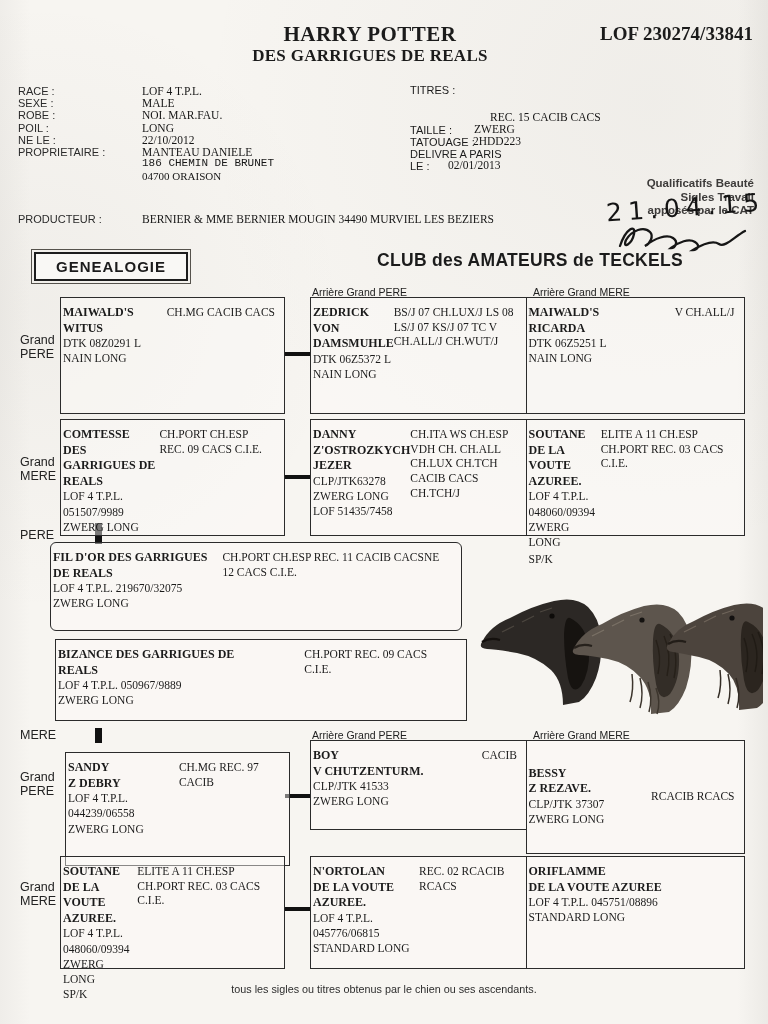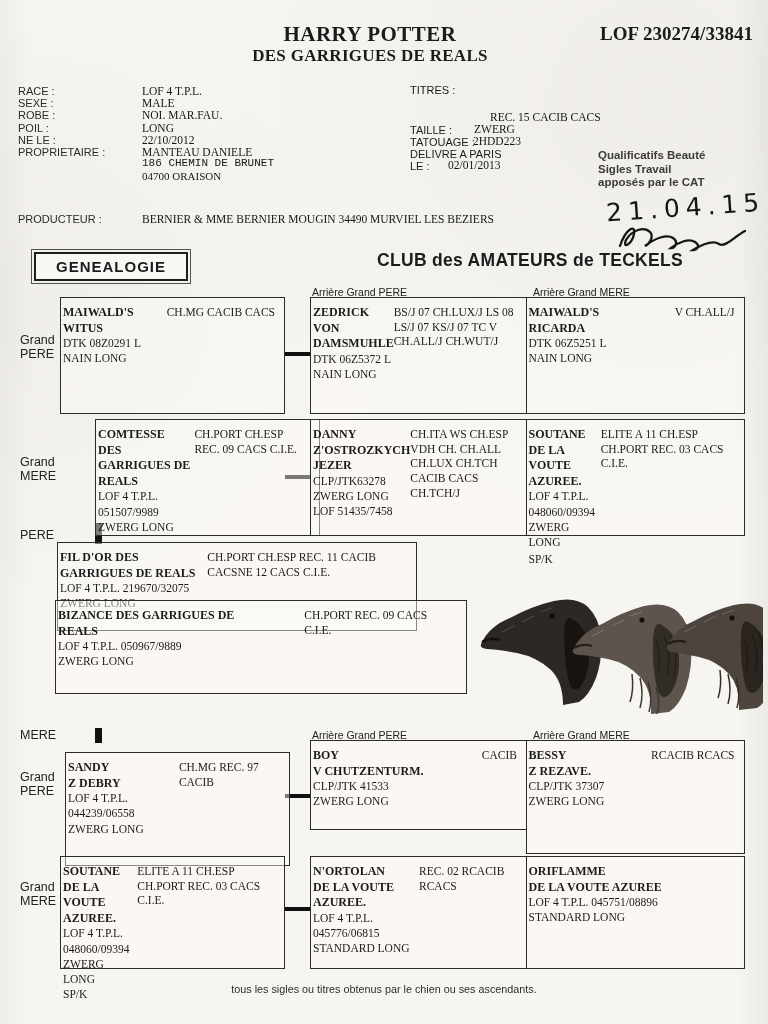--- a/index.html
+++ b/index.html
@@ -19,22 +19,22 @@
   
   .title1{font-size:21px;font-weight:bold;letter-spacing:0.5px;}
   .title2{font-size:17px;font-weight:bold;letter-spacing:0.3px;}
   .lofnum{font-size:19px;font-weight:bold;}
   
   .idrow{height:12.2px;line-height:12.2px;white-space:nowrap;}
   .lbl{display:inline-block;width:124px;font-family:"Liberation Sans",sans-serif;font-size:11px;color:#2a2a2a;}
   .val{font-family:"Liberation Serif",serif;font-size:11.5px;color:#161616;}
   .small{font-size:11px;line-height:12.5px;}
   
-  .stamp{width:156px;text-align:left;font-family:"Liberation Sans",sans-serif;
-         font-weight:bold;font-size:11.5px;line-height:13.5px;color:#3d3b3a;}
+  .stamp{width:156px;text-align:right;font-family:"Liberation Sans",sans-serif;
+         font-weight:bold;font-size:11.5px;line-height:13.5px;color:#3d3b3a;margin-top:28px;}
   .hwdate{font-family:"DejaVu Sans",sans-serif;font-size:25px;color:#141414;
           letter-spacing:6px;transform:rotate(-4deg);white-space:nowrap;}
   
   .genbox{width:150px;height:25px;border:2px solid #1d1d1d;outline:1px solid #55524c;outline-offset:2px;
           text-align:center;line-height:25px;font-size:15px;font-weight:bold;letter-spacing:1px;
           font-family:"Liberation Sans",sans-serif;background:#f9f8f5;}
   .clubtitle{width:430px;text-align:center;font-family:"Liberation Sans",sans-serif;
              font-size:17.5px;font-weight:bold;letter-spacing:0.3px;}
   .collabel{font-family:"Liberation Sans",sans-serif;font-size:10.5px;color:#222;}
   .rowlabel{font-family:"Liberation Sans",sans-serif;font-size:12.5px;color:#222;width:48px;line-height:14px;}
@@ -136,21 +136,21 @@
   <div class="abs abox" style="left:525.5px;top:297px;width:219px;height:117px;">
     <div>
         <div class="aname">MAIWALD'S</div>
          <div class="aname">RICARDA</div>
          <div class="areg">DTK 06Z5251 L</div>
          <div class="areg">NAIN  LONG</div>
       </div>
     <div class="atitles">V CH.ALL/J</div>
   </div>
 
-  <div class="abs abox" style="left:60px;top:419px;width:225px;height:117px;margin-left:35px;">
+  <div class="abs abox" style="left:60px;top:419px;width:225px;height:117px;">
     <div>
         <div class="aname">COMTESSE</div>
          <div class="aname">DES GARRIGUES DE REALS</div>
          <div class="areg">LOF 4 T.P.L. 051507/9989</div>
          <div class="areg">ZWERG  LONG</div>
       </div>
     <div class="atitles">CH.PORT CH.ESP REC. 09 CACS C.I.E.</div>
   </div>
   <div class="abs abox" style="left:310px;top:419px;width:217px;height:117px;">
     <div>
@@ -165,30 +165,30 @@
     <div>
         <div class="aname">SOUTANE</div>
          <div class="aname">DE LA VOUTE AZUREE.</div>
          <div class="areg">LOF 4 T.P.L. 048060/09394</div>
          <div class="areg">ZWERG  LONG</div>
          <div class="areg" style="margin-top:2px;">SP/K</div>
       </div>
     <div class="atitles">ELITE A 11 CH.ESP CH.PORT REC. 03 CACS C.I.E.</div>
   </div>
 
-  <div class="abs abox" style="left:57px;top:542px;width:360px;height:89px;border-width:1.8px;">
+  <div class="abs abox" style="left:50px;top:542px;width:412px;height:89px;border-width:1.8px;border-radius:6px;">
     <div>
         <div class="aname">FIL D'OR DES GARRIGUES DE REALS</div>
          <div class="areg">LOF 4 T.P.L. 219670/32075</div>
          <div class="areg">ZWERG LONG</div>
       </div>
     <div class="atitles">CH.PORT CH.ESP REC. 11 CACIB CACSNE 12 CACS C.I.E.</div>
   </div>
 
-  <div class="abs abox" style="left:55px;top:600px;width:412px;height:94px;border-width:1.8px;gap:27px;">
+  <div class="abs abox" style="left:55px;top:639px;width:412px;height:82px;border-width:1.8px;gap:27px;">
     <div>
         <div class="aname">BIZANCE DES GARRIGUES DE REALS</div>
          <div class="areg">LOF 4 T.P.L. 050967/9889</div>
          <div class="areg">ZWERG LONG</div>
       </div>
     <div class="atitles">CH.PORT REC. 09 CACS C.I.E.</div>
   </div>
 
   <svg class="abs" style="left:478px;top:568px;" width="285" height="150" viewBox="0 0 285 150">
 
@@ -232,21 +232,21 @@
   </div>
   <div class="abs abox" style="left:310px;top:740px;width:217px;height:90px;">
     <div>
         <div class="aname">BOY</div>
          <div class="aname">V CHUTZENTURM.</div>
          <div class="areg">CLP/JTK 41533</div>
          <div class="areg">ZWERG  LONG</div>
       </div>
     <div class="atitles">CACIB</div>
   </div>
-  <div class="abs abox" style="left:525.5px;top:740px;width:219px;height:114px;">
+  <div class="abs abox" style="left:525.5px;top:740px;width:219px;height:114px;align-items:center;">
     <div>
         <div class="aname">BESSY</div>
          <div class="aname">Z REZAVE.</div>
          <div class="areg">CLP/JTK 37307</div>
          <div class="areg">ZWERG  LONG</div>
       </div>
     <div class="atitles">RCACIB RCACS</div>
   </div>
 
   <div class="abs abox" style="left:60px;top:856px;width:225px;height:113px;">

